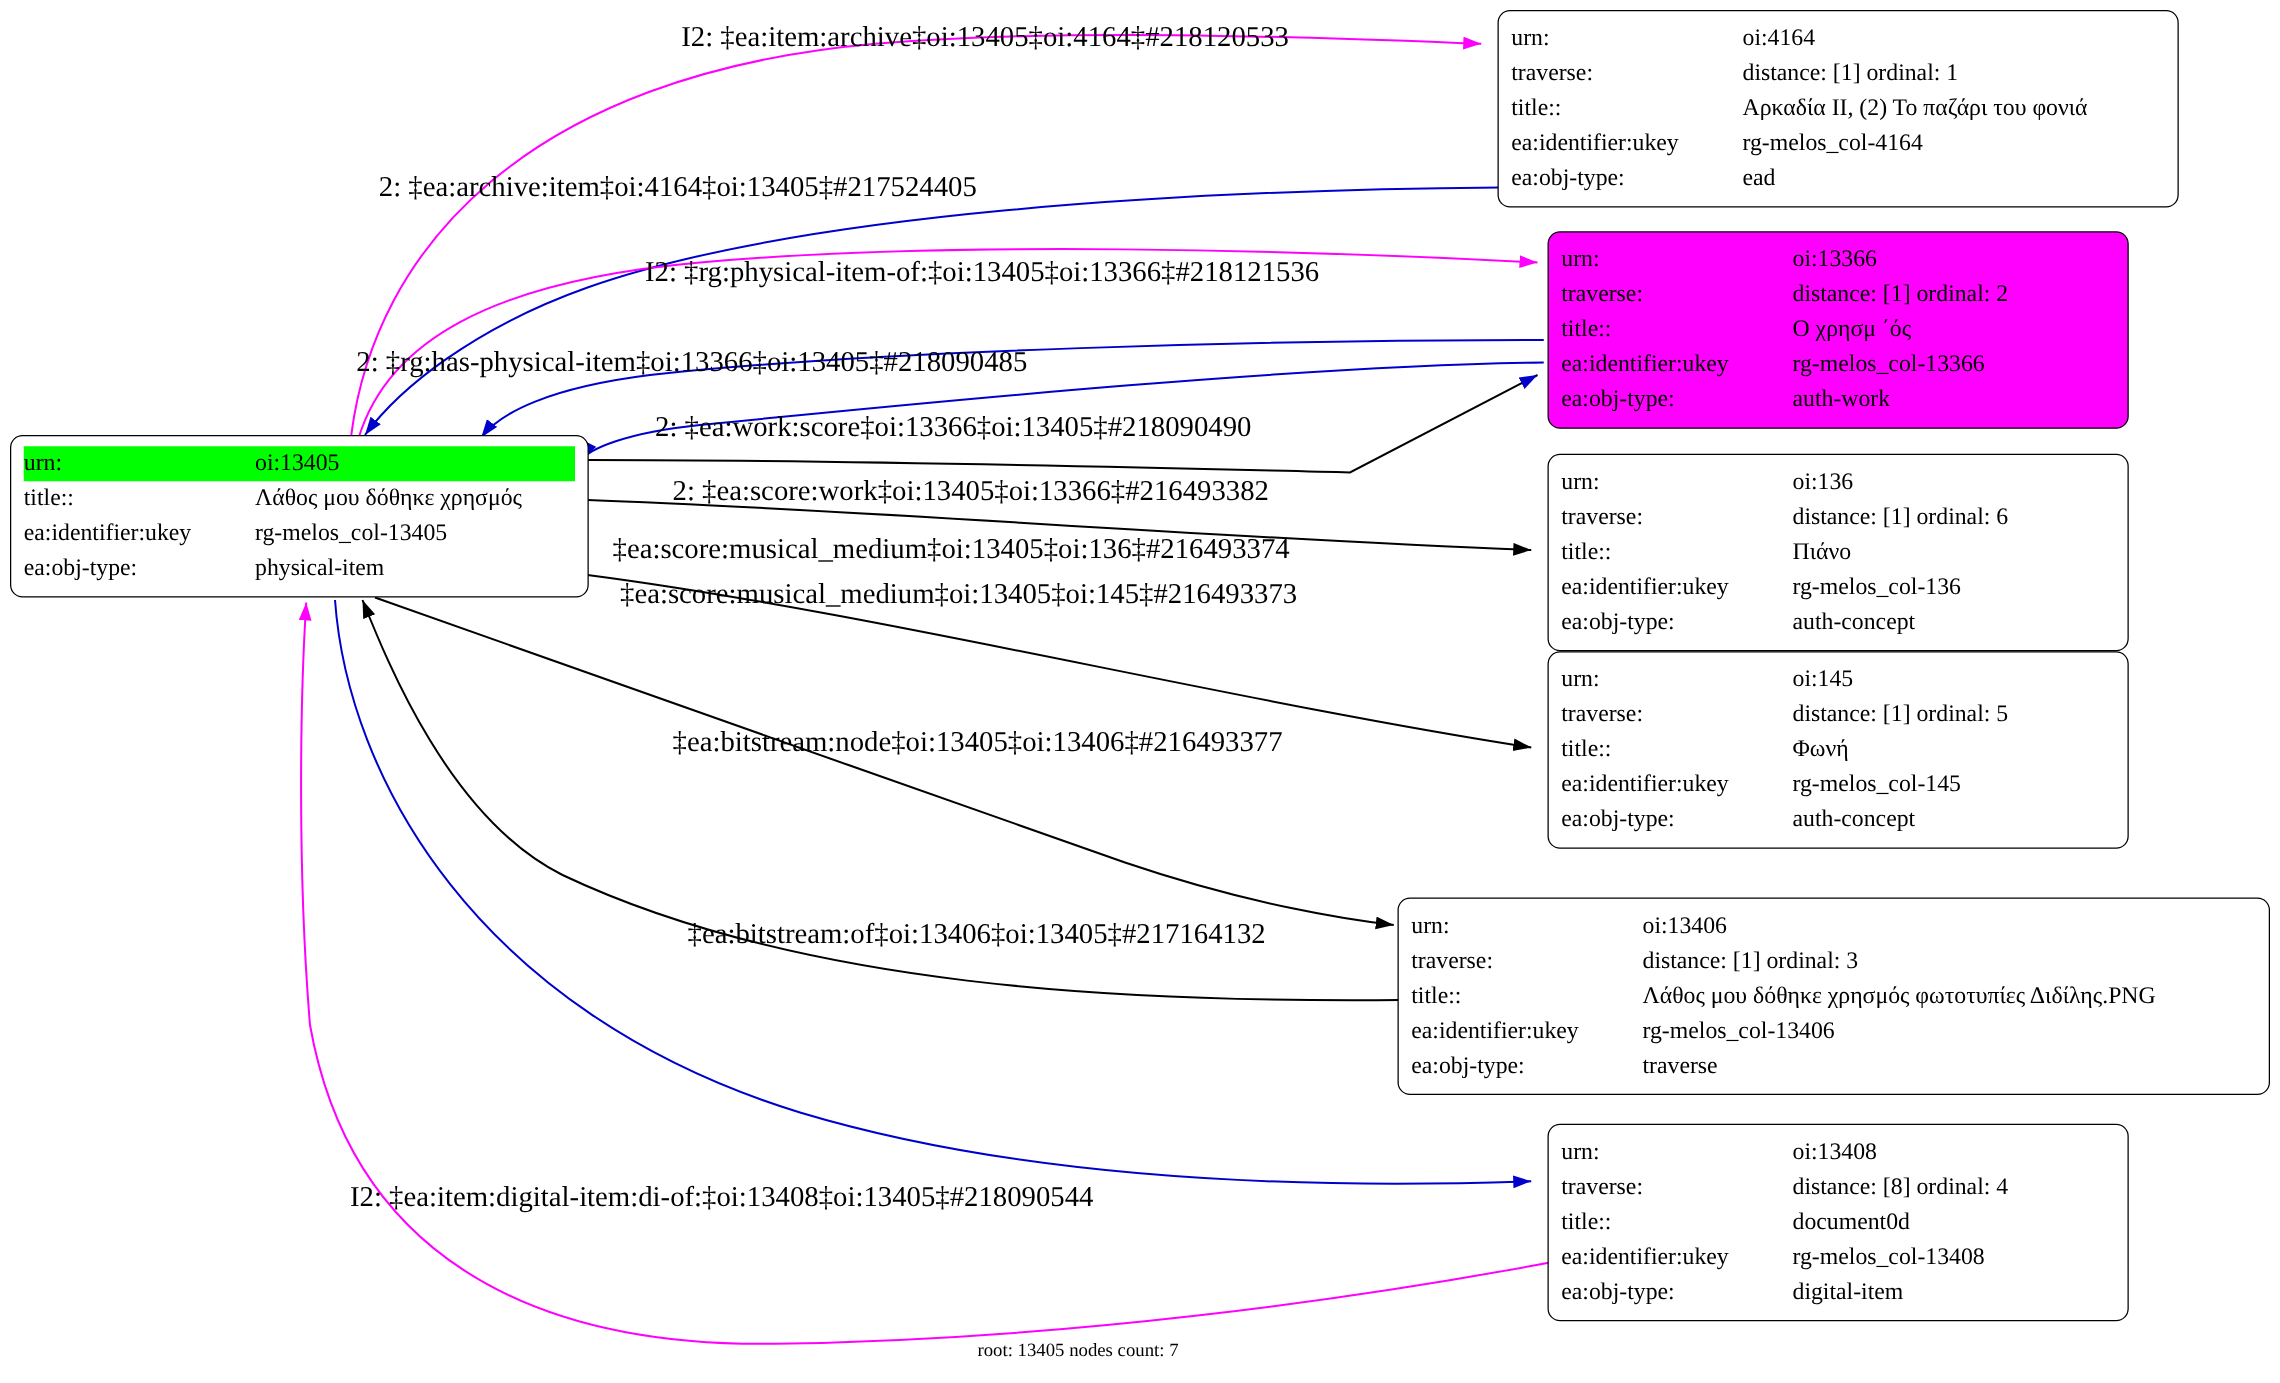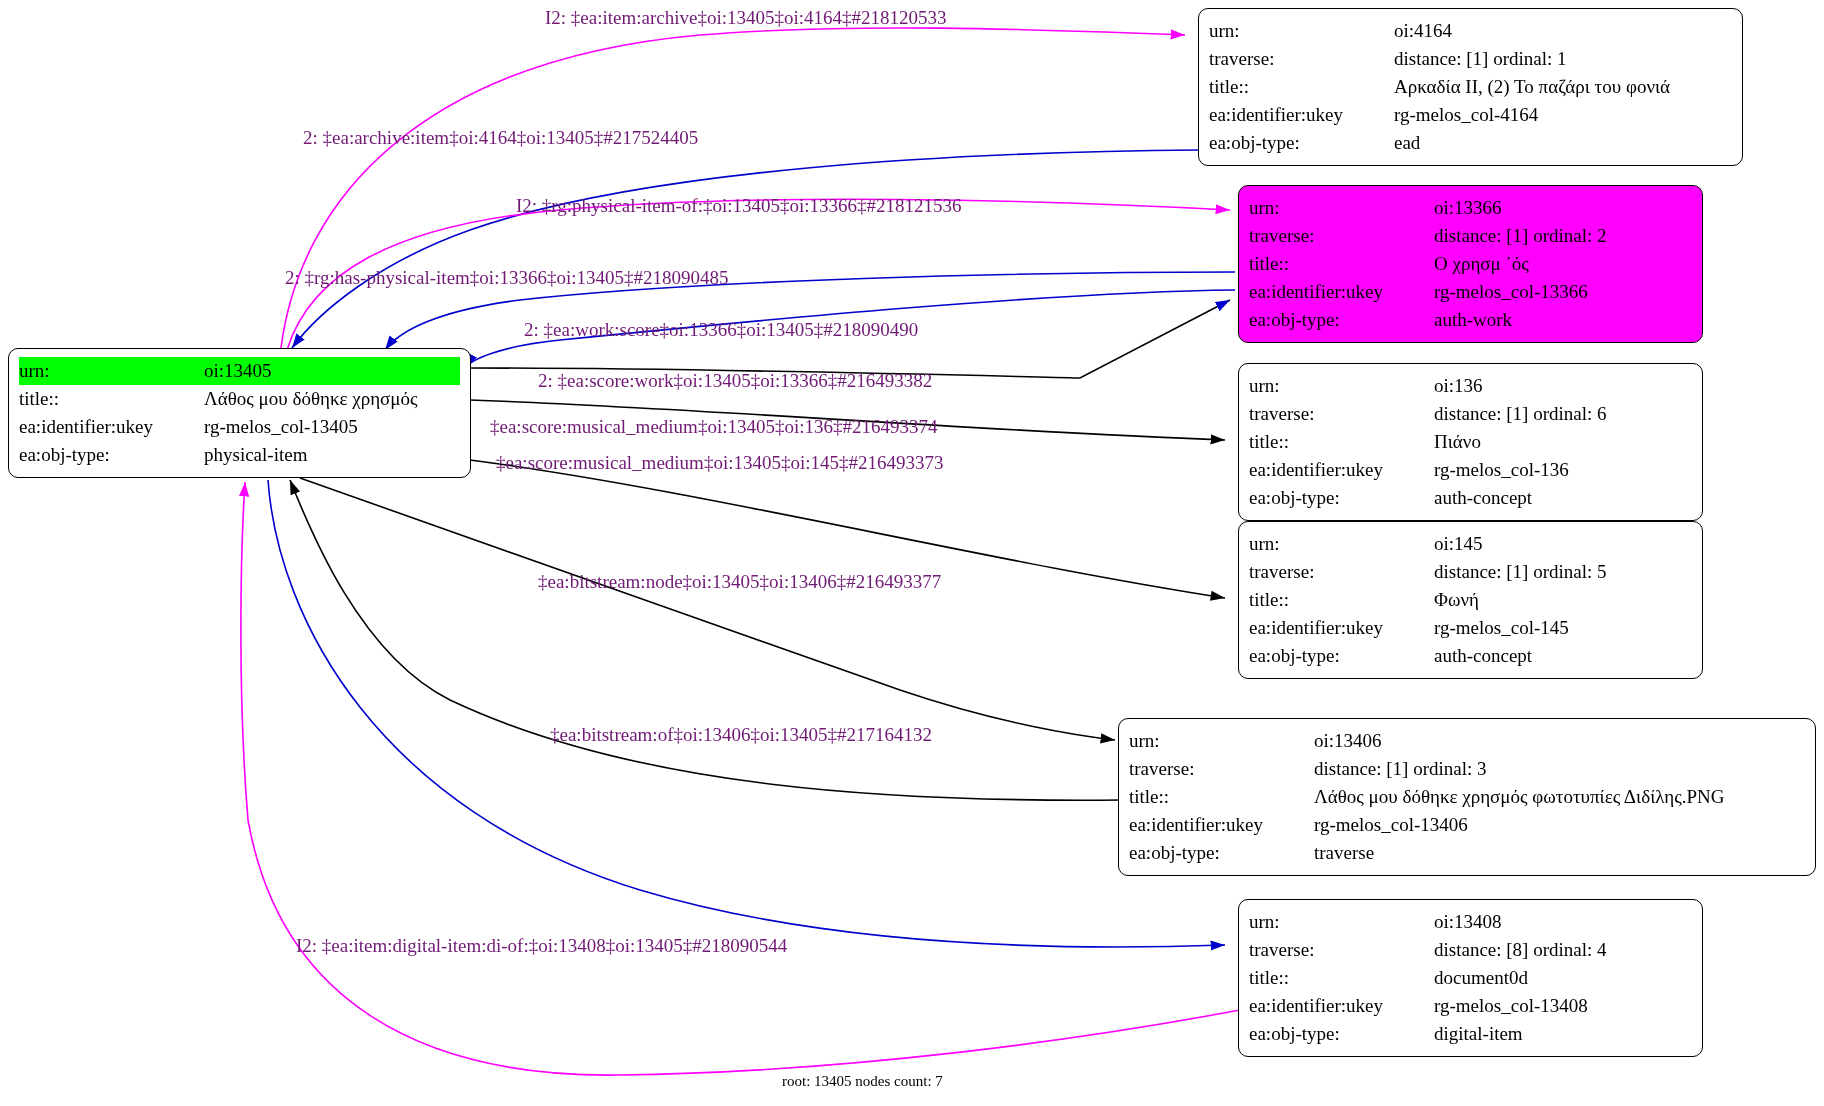--- a/index.html
+++ b/index.html
@@ -20,24 +20,25 @@
   }
   .node.magenta { background:#FF00FF; border-color:#000; }
   .row { display:flex; white-space:nowrap; }
   .k { display:inline-block; }
   .v { display:inline-block; }
   .node .k { flex:0 0 auto; }
   .hl-green { background:#00FF00; }
 
   .elabel {
     position:absolute;
-    font-size:19px;
+    font-size:23px;
     white-space:nowrap;
-    color:#701a75;
+    color:#000000;
     line-height:20px;
+    margin-top:12px;
   }
   .caption {
     position:absolute;
     font-size:15px;
     white-space:nowrap;
   }
 </style>
 </head>
 <body>
 
@@ -241,16 +242,16 @@
   <div class="elabel" style="left:545px;  top:8px;">I2: ‡ea:item:archive‡oi:13405‡oi:4164‡#218120533</div>
   <div class="elabel" style="left:303px;  top:128px;">2: ‡ea:archive:item‡oi:4164‡oi:13405‡#217524405</div>
   <div class="elabel" style="left:516px;  top:196px;">I2: ‡rg:physical-item-of:‡oi:13405‡oi:13366‡#218121536</div>
   <div class="elabel" style="left:285px;  top:268px;">2: ‡rg:has-physical-item‡oi:13366‡oi:13405‡#218090485</div>
   <div class="elabel" style="left:524px;  top:320px;">2: ‡ea:work:score‡oi:13366‡oi:13405‡#218090490</div>
   <div class="elabel" style="left:538px;  top:371px;">2: ‡ea:score:work‡oi:13405‡oi:13366‡#216493382</div>
   <div class="elabel" style="left:490px;  top:417px;">‡ea:score:musical_medium‡oi:13405‡oi:136‡#216493374</div>
   <div class="elabel" style="left:496px;  top:453px;">‡ea:score:musical_medium‡oi:13405‡oi:145‡#216493373</div>
   <div class="elabel" style="left:538px;  top:572px;">‡ea:bitstream:node‡oi:13405‡oi:13406‡#216493377</div>
   <div class="elabel" style="left:550px;  top:725px;">‡ea:bitstream:of‡oi:13406‡oi:13405‡#217164132</div>
-  <div class="elabel" style="left:296px;  top:936px;">I2: ‡ea:item:digital-item:di-of:‡oi:13408‡oi:13405‡#218090544</div>
+  <div class="elabel" style="left:280px;  top:936px;">I2: ‡ea:item:digital-item:di-of:‡oi:13408‡oi:13405‡#218090544</div>
 
   <div class="caption" style="left:782px; top:1073px;">root: 13405 nodes count: 7</div>
 </div>
 
 </body></html>

